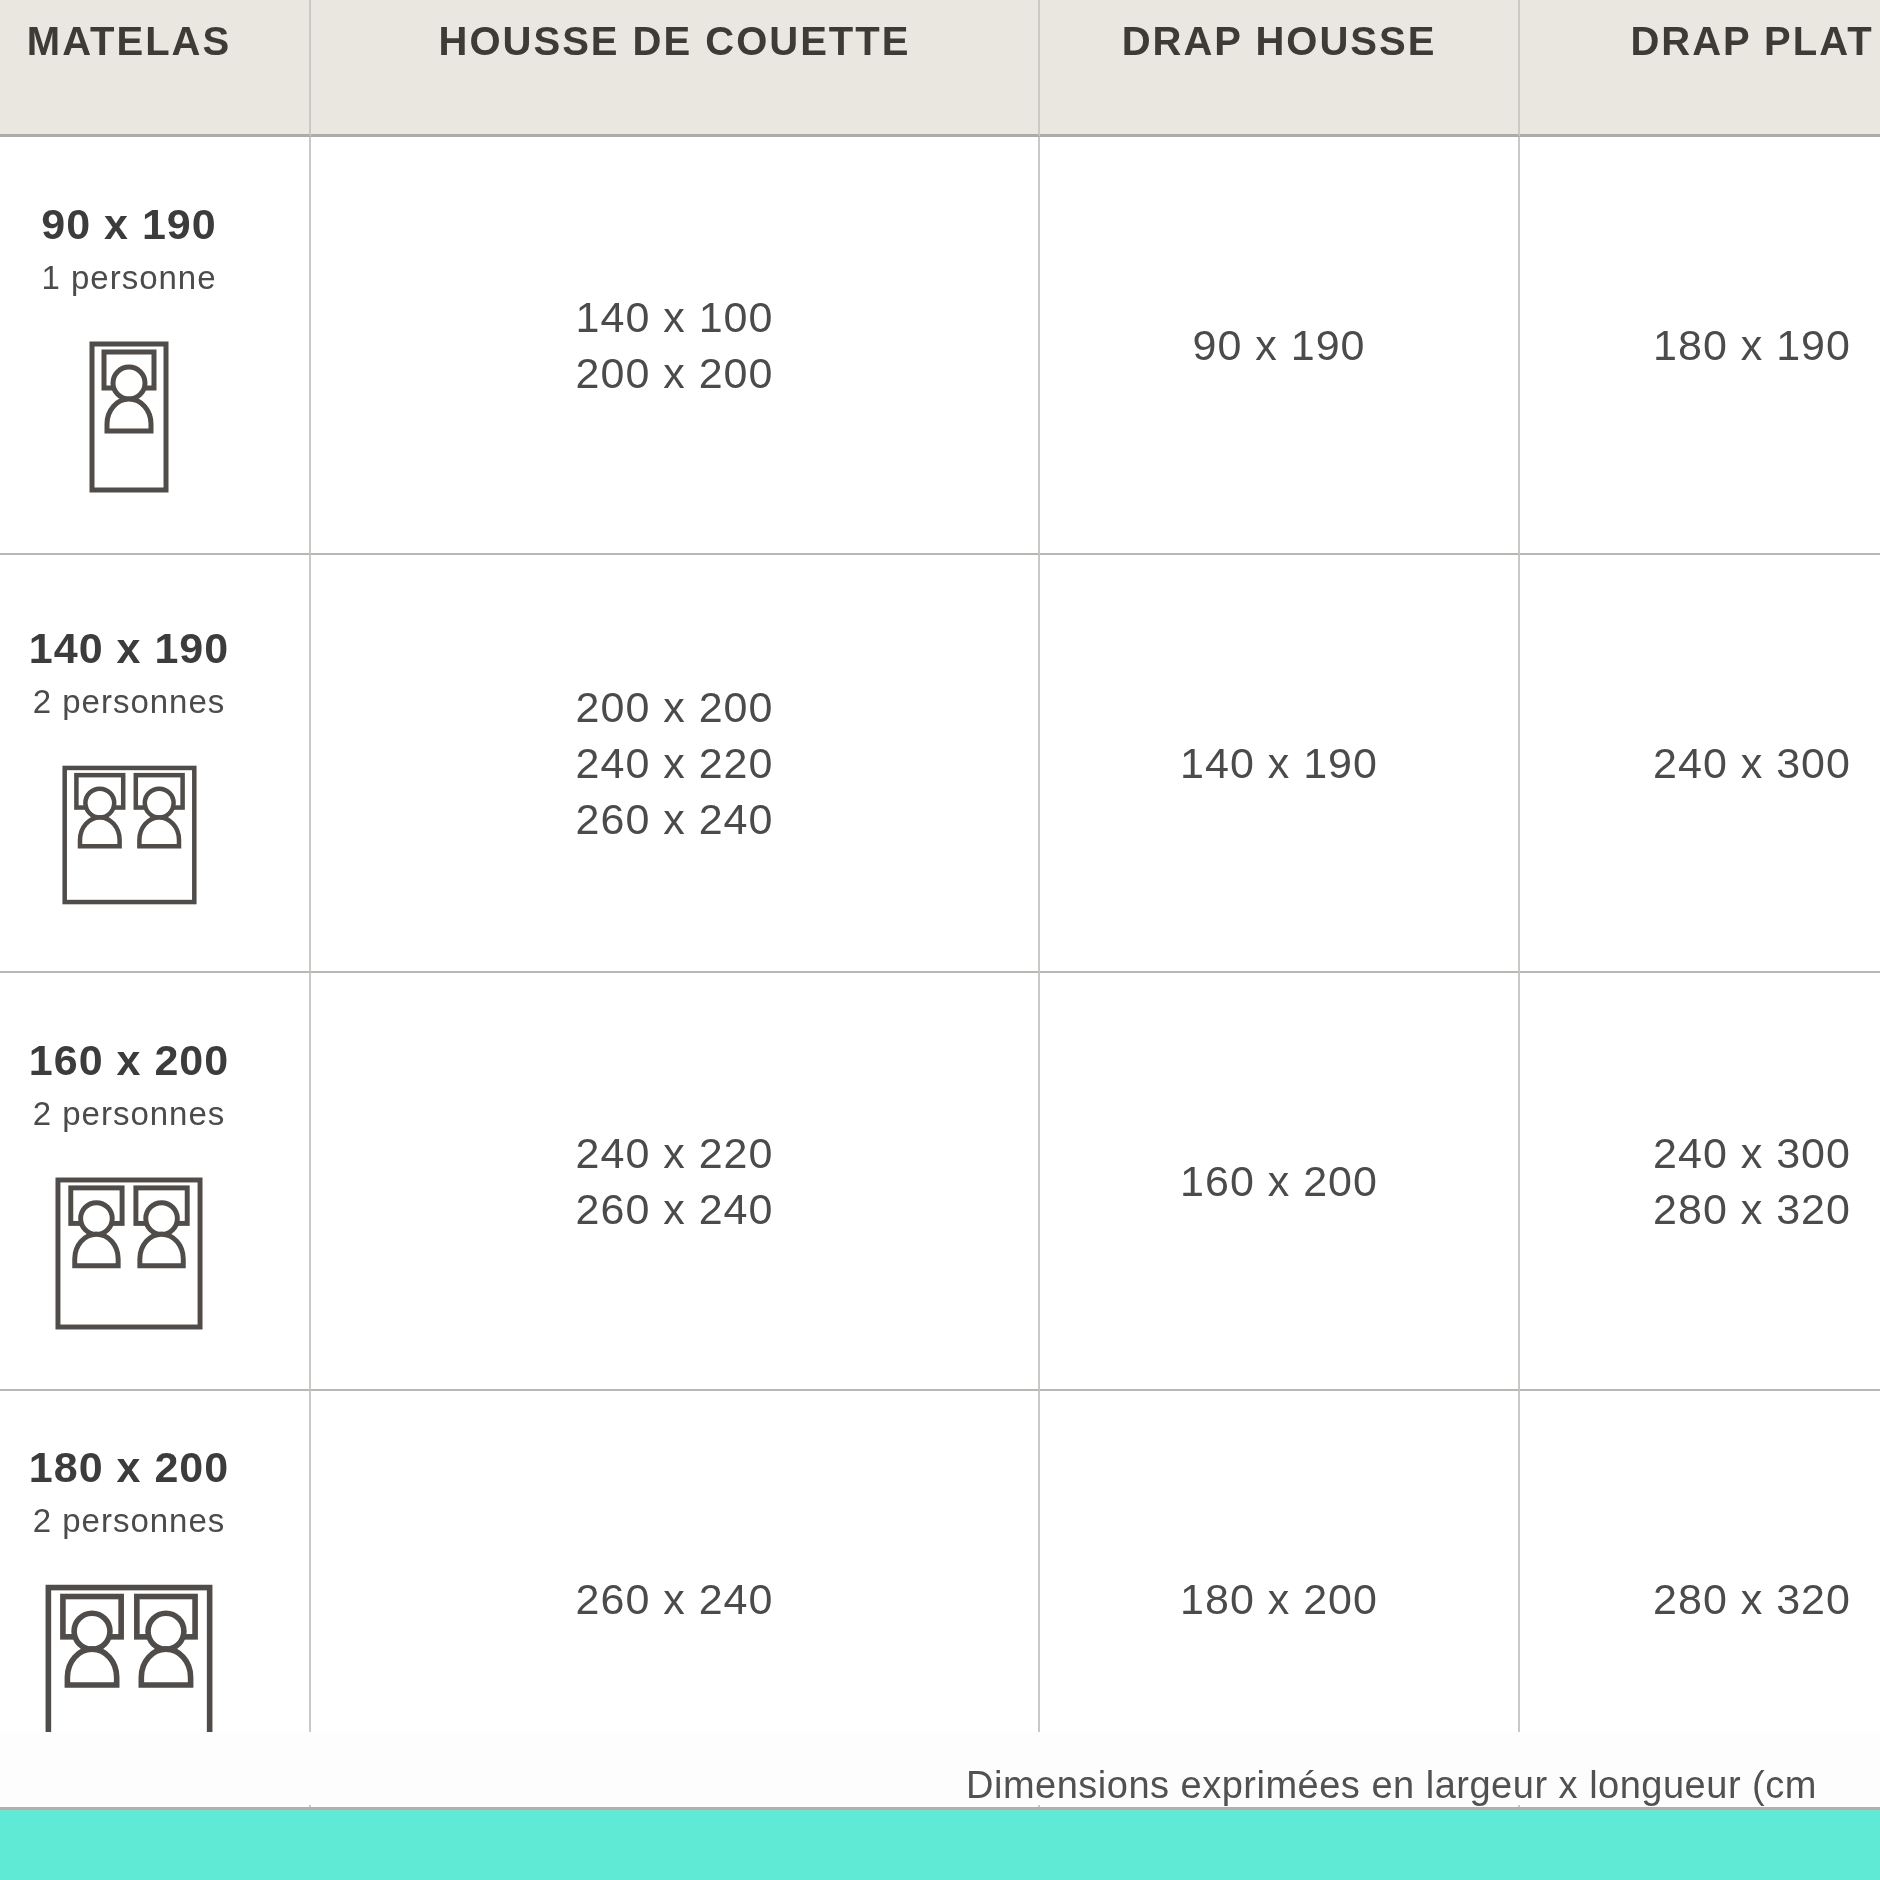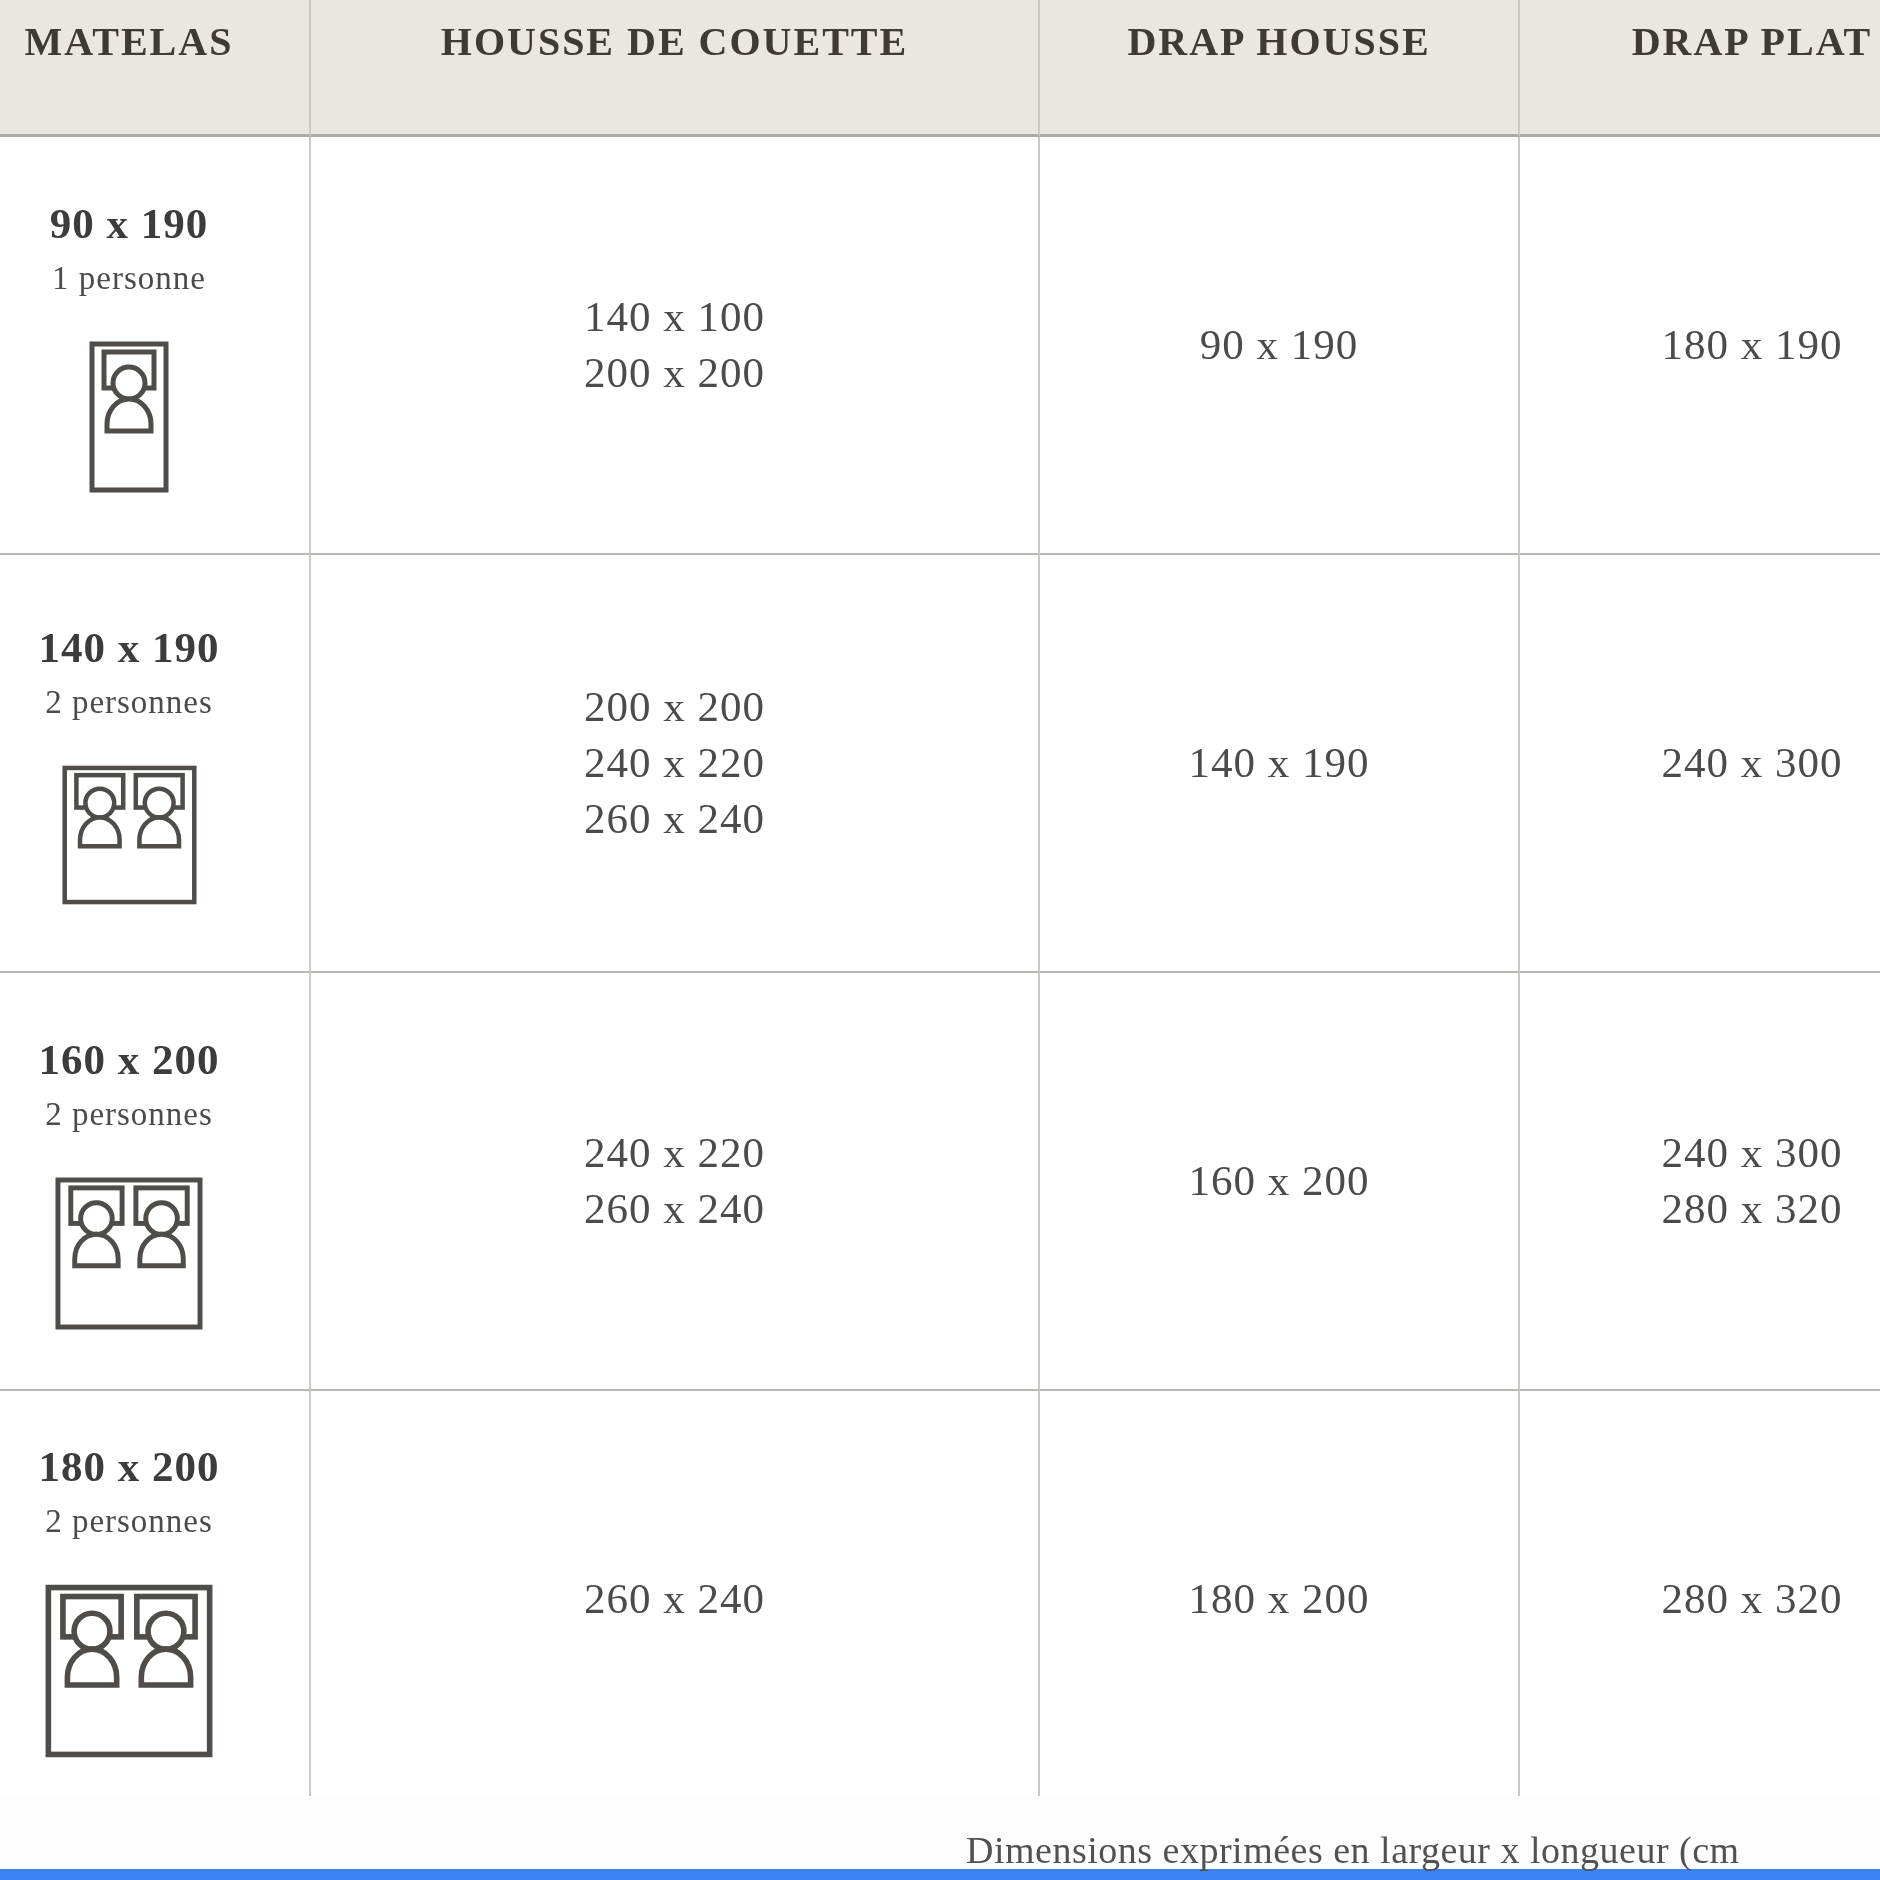--- a/index.html
+++ b/index.html
@@ -1,21 +1,21 @@
 <!DOCTYPE html>
 <html><head>
 <meta charset="utf-8">
 <style>
   html,body{margin:0;padding:0;}
   .page{
     position:relative;
     width:1880px;height:1880px;
-    background:#3b82f6;
+    background:#5eead4;
     overflow:hidden;
-    font-family:Liberation Serif, serif;
+    font-family:Liberation Sans, sans-serif;
   }
   
   .size-table{
     position:absolute;
     left:-51px;top:-51px;
     width:2035px;
     display:grid;
     grid-template-columns:362px 729px 480px 464px;
     grid-template-rows:188px 418px 418px 418px 416px;
     border-bottom:3px solid #b2b0ac;
@@ -61,21 +61,21 @@
     letter-spacing:1px;
     line-height:54px;
   }
   .bed-icon{
     margin-top:36px;
     color:#4f4c49;
     display:block;
   }
   .footnote-bar{
     position:absolute;
-    left:0;top:1796px;
+    left:0;top:1732px;
     width:1880px;height:73px;
     background:#fdfdfd;
   }
   .footnote{
     position:absolute;
     left:966px;top:32px;
     font-size:38px;
     letter-spacing:0.5px;
     color:#515151;
     white-space:nowrap;

